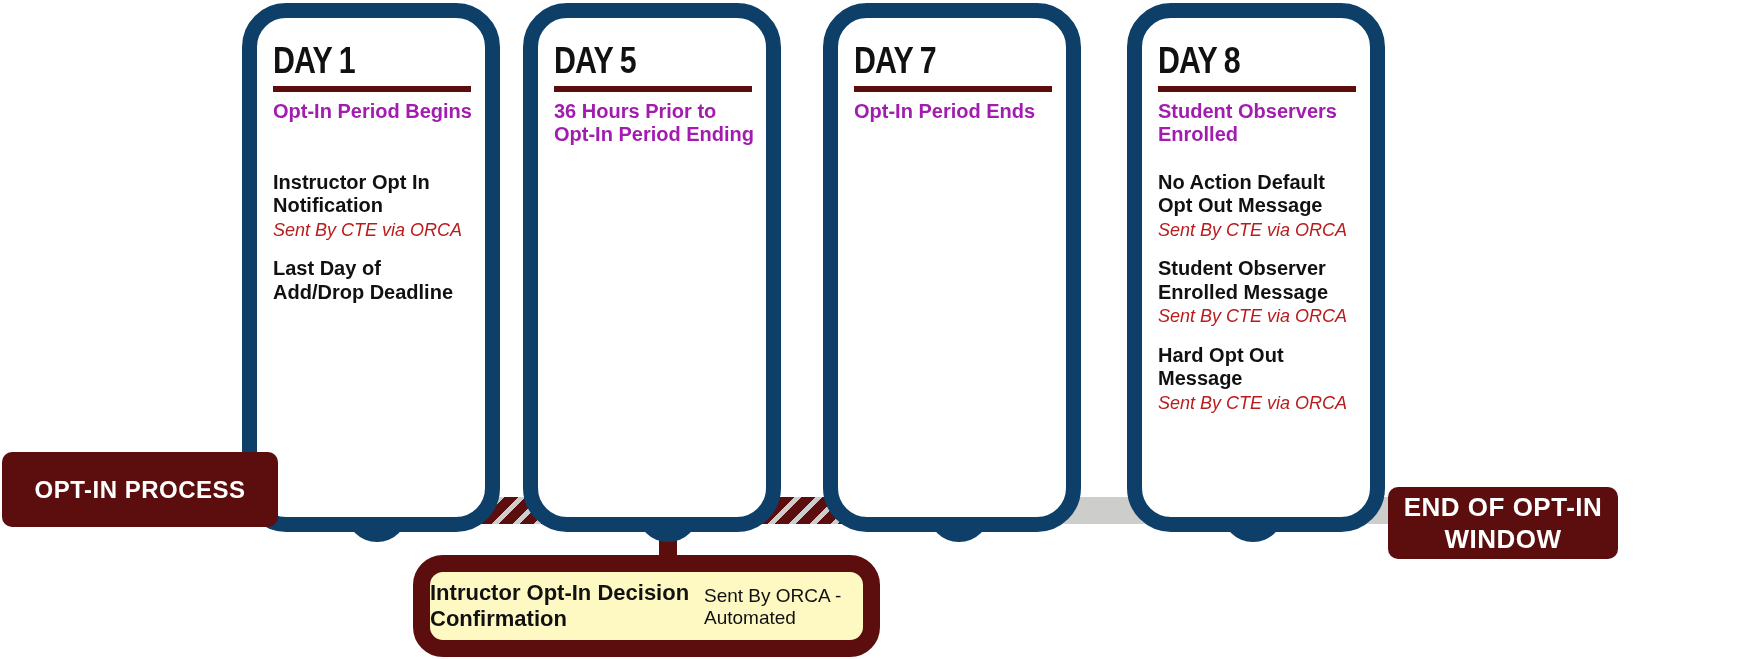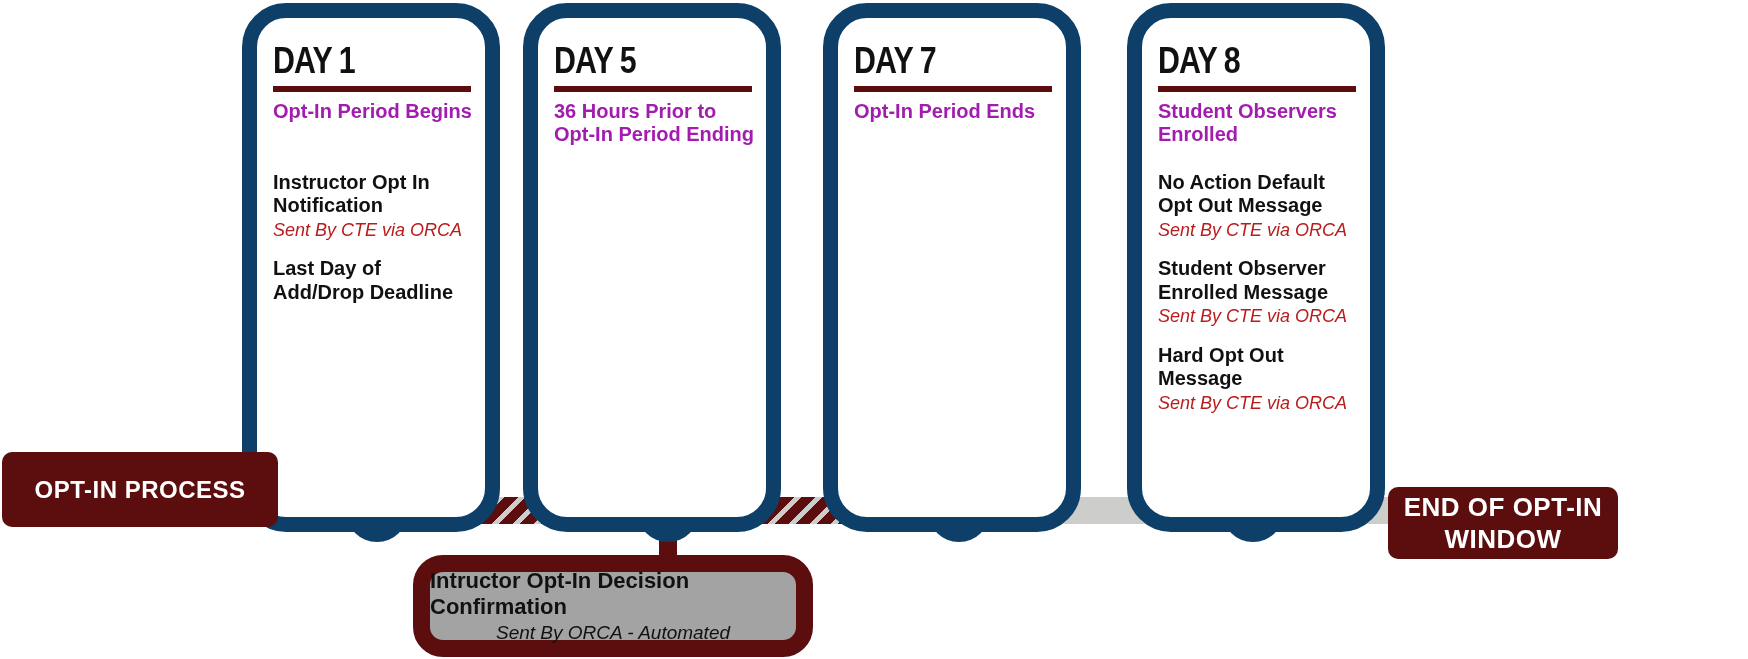--- a/index.html
+++ b/index.html
@@ -64,30 +64,30 @@
     box-sizing:border-box;
     background:#5c0e0e;border-radius:10px;
     color:#ffffff;font-weight:bold;text-align:center;
     display:flex;align-items:center;justify-content:center;
     z-index:6;
   }
   #start-label{left:2px;top:452px;width:276px;height:75px;font-size:24px;letter-spacing:0.5px;}
   #end-label{left:1388px;top:473px;width:230px;height:72px;font-size:26px;line-height:1.25;letter-spacing:0.5px;margin-top:14px;}
   
   .note-box{
-    position:absolute;left:413px;top:555px;width:400px;height:102px;
+    position:absolute;left:413px;top:555px;width:467px;height:102px;
     box-sizing:border-box;
-    background:#a3a3a3;
+    background:#fef9c3;
     border:17px solid #5c0e0e;
     border-radius:30px;
-    display:flex;flex-direction:column;align-items:center;justify-content:center;
+    display:flex;align-items:center;justify-content:center;
     z-index:6;
   }
   .note-title{font-size:22px;font-weight:bold;color:#111111;line-height:1.2;}
-  .note-sub{font-size:19px;font-style:italic;color:#111111;margin-top:2px;}
+  .note-sub{font-size:19px;color:#111111;margin-top:2px;}
 </style>
 </head>
 <body>
 
 <div id="canvas">
 
   <div class="bar"></div>
   <div class="hatch"></div>
 
   <div class="stem" style="left:367px"></div>

